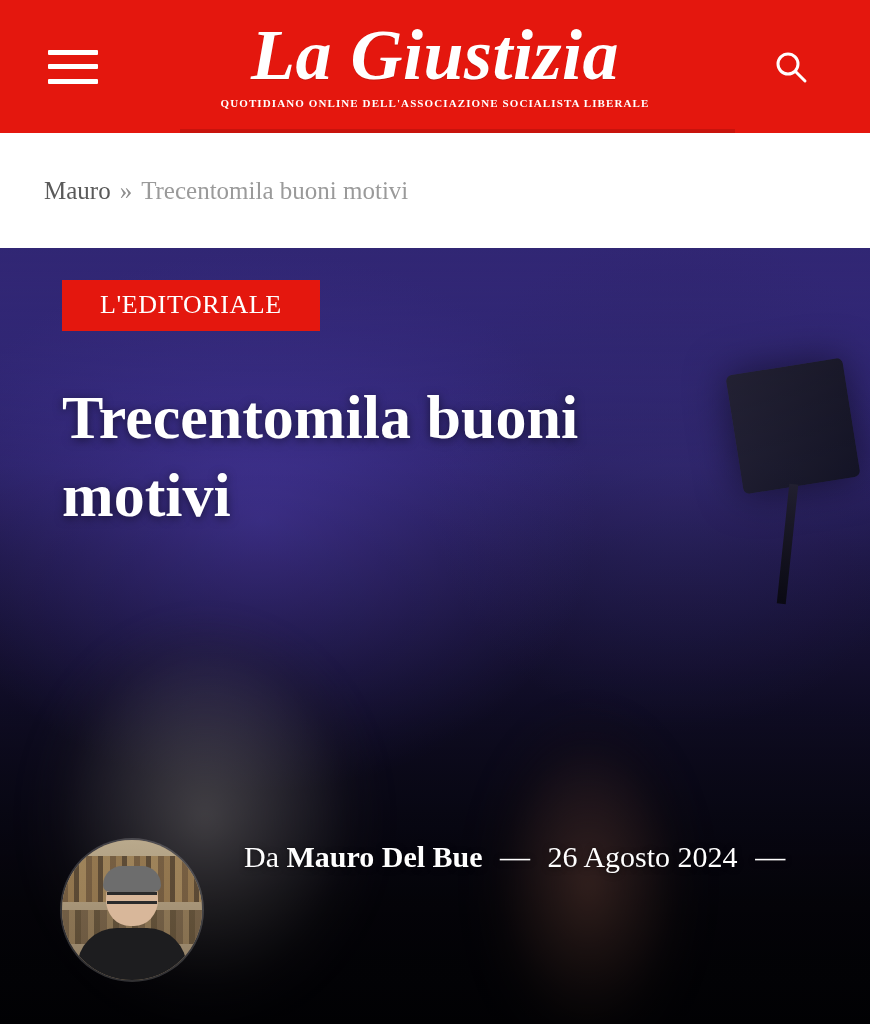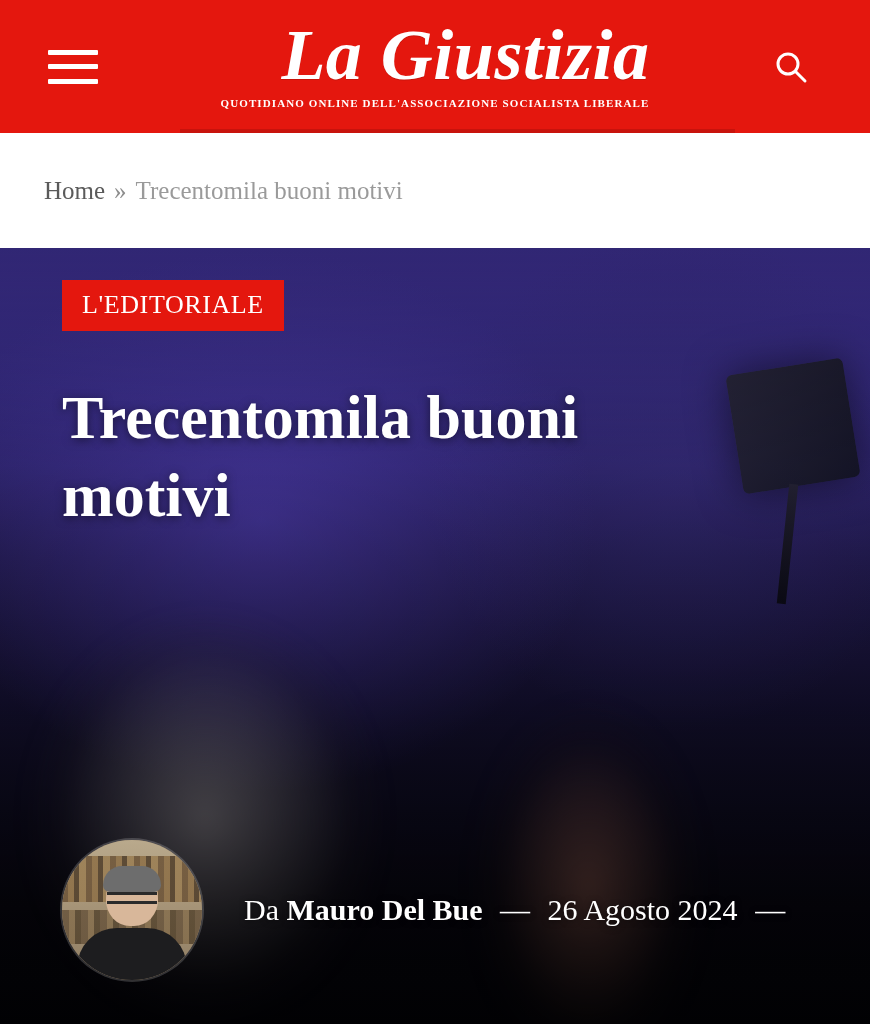--- a/index.html
+++ b/index.html
@@ -33,21 +33,21 @@
     cursor: pointer;
   }
   .hamburger span {
     display: block;
     height: 5px;
     width: 100%;
     background: #ffffff;
     border-radius: 1px;
   }
   .brand {
-    text-align: right;
+    text-align: center;
     margin-top: -6px;
   }
   .brand-title {
     font-family: "Liberation Serif", serif;
     font-style: italic;
     font-weight: 700;
     color: #ffffff;
     font-size: 72px;
     line-height: 1.05;
     letter-spacing: 0.5px;
@@ -171,38 +171,37 @@
     height: 100%;
     color: #ffffff;
   }
   .kicker {
     display: inline-block;
     background: #e4170e;
     color: #ffffff;
     font-family: "Liberation Serif", serif;
     font-size: 26px;
     letter-spacing: 0.6px;
-    padding: 10px 20px 11px;
+    padding: 10px 38px 11px;
     margin-left: 18px;
   }
   .hero-title {
     font-family: "Liberation Serif", serif;
     font-weight: 700;
     font-size: 62px;
     line-height: 1.25;
     margin: 48px 0 0 18px;
     max-width: 640px;
     text-shadow: 0 2px 10px rgba(0,0,0,0.5);
   }
   .byline {
     position: absolute;
     left: 62px;
     top: 592px;
     display: flex;
-    align-items: center;
   }
   .avatar {
     width: 140px;
     height: 140px;
     border-radius: 50%;
     overflow: hidden;
     position: relative;
     background: #7d6a55;
     flex: none;
     box-shadow: 0 0 0 2px rgba(255,255,255,0.18);
@@ -289,21 +288,21 @@
     <svg width="36" height="36" viewBox="0 0 36 36" aria-hidden="true">
       <circle cx="15" cy="15" r="10" fill="none" stroke="#ffffff" stroke-width="3"></circle>
       <line x1="22.5" y1="22.5" x2="32" y2="32" stroke="#ffffff" stroke-width="3" stroke-linecap="round"></line>
     </svg>
   </div>
 
   <div class="header-underline"></div>
 </header>
 
 <nav class="breadcrumb">
-  <a href="#">Home</a>
+  <a href="#">Mauro</a>
   <span class="sep">»</span>
   <span class="current">Trecentomila buoni motivi</span>
 </nav>
 
 <section class="hero">
   <div class="hero-photo">
     <div class="hero-lamp"></div>
     <div class="hero-lamp-stem"></div>
   </div>
   <div class="hero-scrim"></div>

